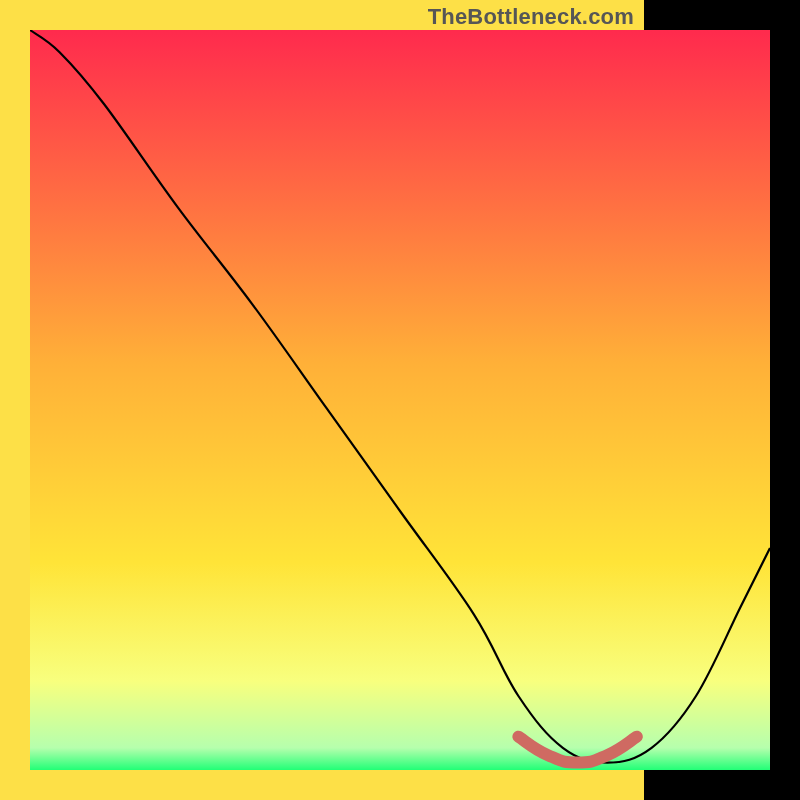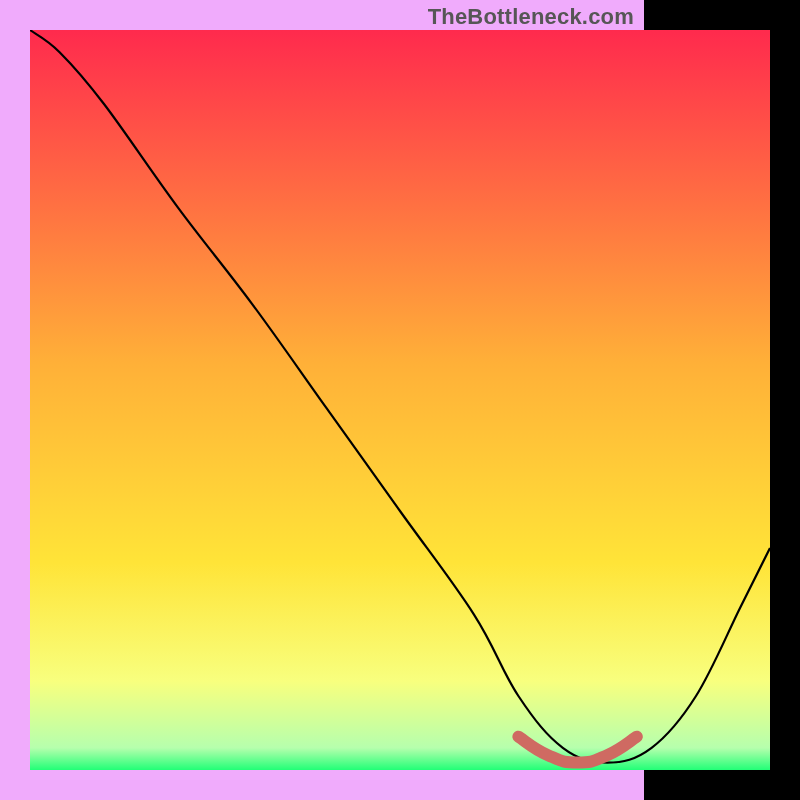--- a/index.html
+++ b/index.html
@@ -7,21 +7,21 @@
     padding: 0;
     width: 800px;
     height: 800px;
     background: #000;
     overflow: hidden;
   }
   .frame {
     position: relative;
     width: 644px;
     height: 800px;
-    background: #f0abfc;
+    background: #fde047;
   }
   .watermark {
     position: absolute;
     top: 4px;
     right: 10px;
     font-family: Arial, Helvetica, sans-serif;
     font-size: 22px;
     font-weight: bold;
     color: #565656;
     letter-spacing: 0.2px;

